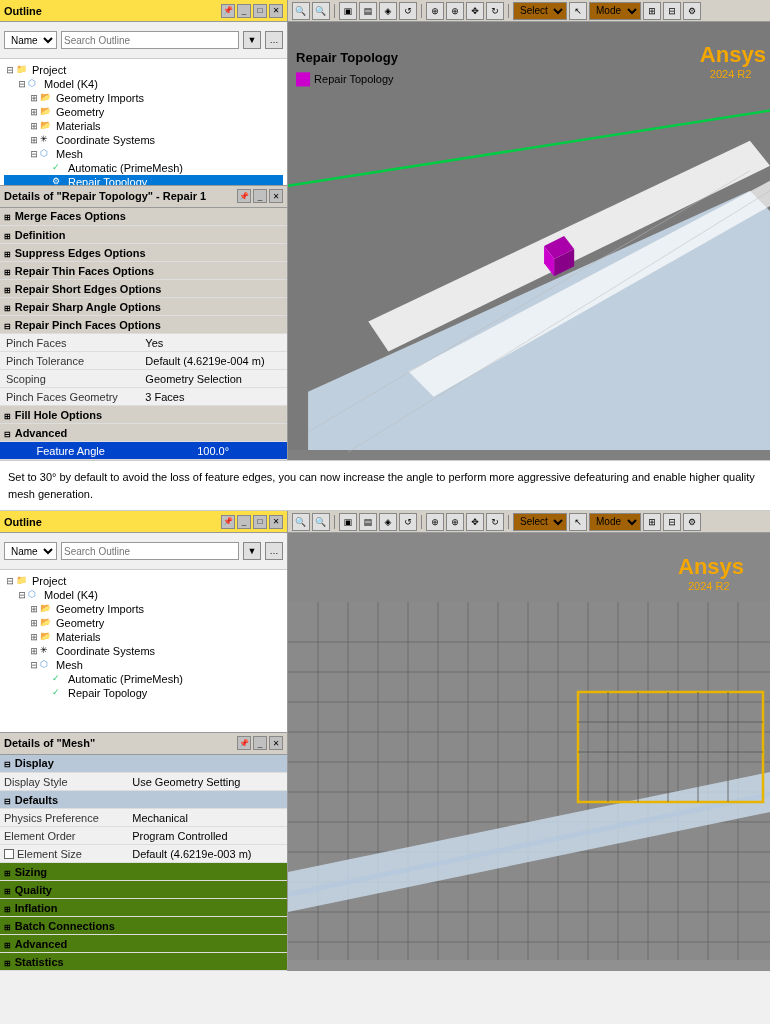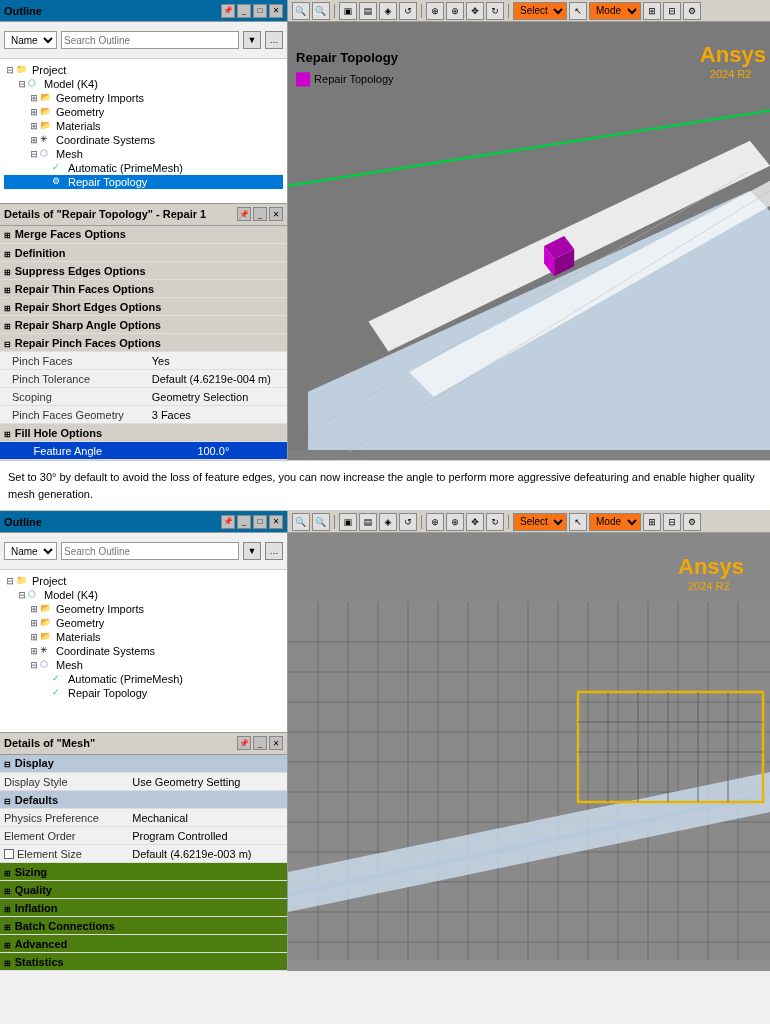--- a/index.html
+++ b/index.html
@@ -24,21 +24,21 @@
     .left-panel-top {
       width: 288px;
       min-width: 288px;
       background: #f0f0f0;
       border-right: 1px solid #999;
       display: flex;
       flex-direction: column;
     }
 
     .outline-header {
-      background: #0369a1;
+      background: #fde047;
       border-bottom: 1px solid #999;
       padding: 2px 4px;
       display: flex;
       align-items: center;
       justify-content: space-between;
       height: 22px;
     }
     .outline-title {
       font-weight: bold;
       font-size: 11px;
@@ -149,21 +149,21 @@
 
     .details-table {
       width: 100%;
       border-collapse: collapse;
       font-size: 11px;
     }
     .details-table tr {
       border-bottom: 1px solid #ddd;
     }
     .details-table td {
-      padding: 1px 12px;
+      padding: 1px 6px;
       height: 18px;
     }
     .details-table .section-row {
       background: #d4d0c8;
       font-weight: bold;
       cursor: pointer;
     }
     .details-table .section-row td {
       padding: 1px 4px;
     }
@@ -281,21 +281,21 @@
     }
     .tb-sep {
       width: 1px;
       height: 14px;
       background: #888;
       margin: 0 2px;
     }
     .toolbar-select {
       font-size: 10px;
       border: 1px solid #888;
-      background: #f97316;
+      background: #a16207;
       height: 18px;
       padding: 0 2px;
     }
 
     
     .scene-svg {
       width: 100%;
       height: 100%;
     }
 
@@ -445,20 +445,23 @@
         <tr>
           <td class="prop-label">Scoping</td>
           <td class="prop-value">Geometry Selection</td>
         </tr>
         <tr>
           <td class="prop-label">Pinch Faces Geometry</td>
           <td class="prop-value">3 Faces</td>
         </tr>
         <tr class="section-row">
           <td colspan="2"><span class="expand-icon">⊞</span><span>Fill Hole Options</span></td>
+        </tr>
+        <tr class="section-row">
+          <td colspan="2"><span class="expand-icon">⊟</span><span>Advanced</span></td>
         </tr>
         <tr class="highlight-row">
           <td class="prop-label" style="color:white; padding-left:8px;">Feature Angle</td>
           <td class="prop-value" style="color:white;">100.0°</td>
         </tr>
       </tbody>
         </table>
     </div>
   </div>
 

